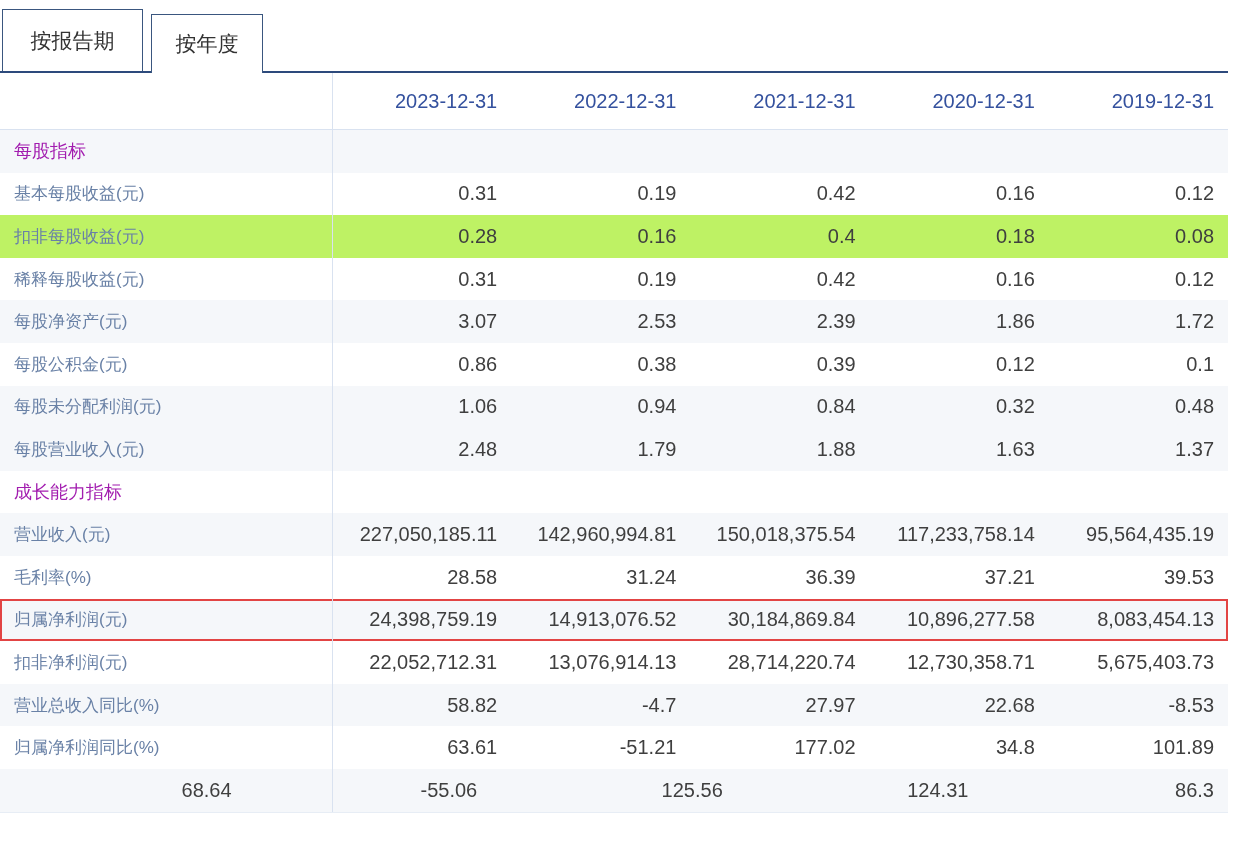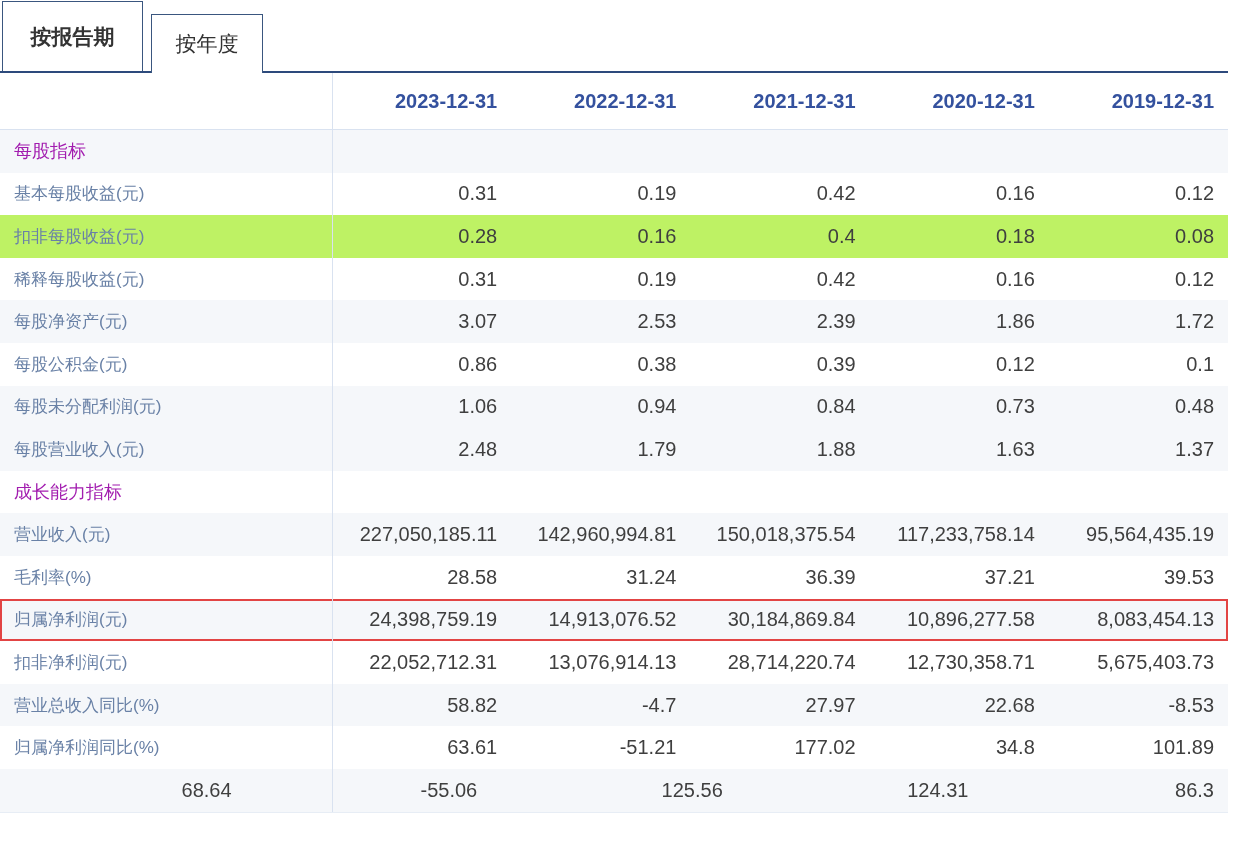--- a/index.html
+++ b/index.html
@@ -9,41 +9,41 @@
     -webkit-font-smoothing:antialiased;
   }
   
   .tabbar{position:relative;height:73px;width:1228px;}
   .tabbar .baseline{position:absolute;left:0;bottom:0;width:100%;height:2px;background:#2d4a7c;z-index:1;}
   .tab{
     position:absolute;bottom:0;background:#fff;border:1px solid #3a567f;box-sizing:border-box;
     display:flex;align-items:center;justify-content:center;
     font-size:21px;color:#333333;cursor:pointer;white-space:nowrap;
   }
-  .tab.inactive{left:2px;width:141px;height:72px;z-index:0;font-weight:bold;}
+  .tab.inactive{left:2px;width:141px;height:64px;z-index:0;}
   .tab.active{left:151px;width:112px;height:59px;z-index:2;border-bottom:none;}
   
   .table{position:relative;width:1228px;border-bottom:1px solid #e7edf5;}
   .vline{position:absolute;left:332px;top:0;bottom:0;width:1px;background:#d9e2f0;z-index:3;}
   .row{display:flex;height:42.6px;align-items:center;}
   .row.head{height:56px;border-bottom:1px solid #d9e2f0;}
   .row.shade{background:#f5f7fa;}
   .row.hover{background:#bef264;}
   .row.hl{outline:2px solid #e24444;outline-offset:-2px;align-items:center;}
   .cell{box-sizing:border-box;}
   .cell.label{
     width:332px;flex:0 0 332px;padding-left:14px;
     font-size:17px;color:#6981a6;white-space:nowrap;
   }
   .cell.label.sec{font-weight:normal;font-size:18px;color:#a21caf;}
   .cell.val{
     flex:1;text-align:right;padding-right:14px;
     font-size:20px;color:#3f3f3f;white-space:nowrap;
   }
-  .row.head .cell.val{font-weight:bold;font-size:20px;color:#34519e;}
+  .row.head .cell.val{font-weight:normal;font-size:20px;color:#34519e;}
 </style>
 </head>
 <body>
 
 <div class="page">
 
   <div class="tabbar">
     <div class="tab inactive">按报告期</div>
     <div class="tab active">按年度</div>
     <div class="baseline"></div>
@@ -100,21 +100,21 @@
         <div class="cell val">0.38</div>
         <div class="cell val">0.39</div>
         <div class="cell val">0.12</div>
         <div class="cell val">0.1</div>
       </div>
       <div class="row data shade">
         <div class="cell label">每股未分配利润(元)</div>
         <div class="cell val">1.06</div>
         <div class="cell val">0.94</div>
         <div class="cell val">0.84</div>
-        <div class="cell val">0.73</div>
+        <div class="cell val">0.32</div>
         <div class="cell val">0.48</div>
       </div>
       <div class="row data shade">
         <div class="cell label">每股营业收入(元)</div>
         <div class="cell val">2.48</div>
         <div class="cell val">1.79</div>
         <div class="cell val">1.88</div>
         <div class="cell val">1.63</div>
         <div class="cell val">1.37</div>
       </div>

